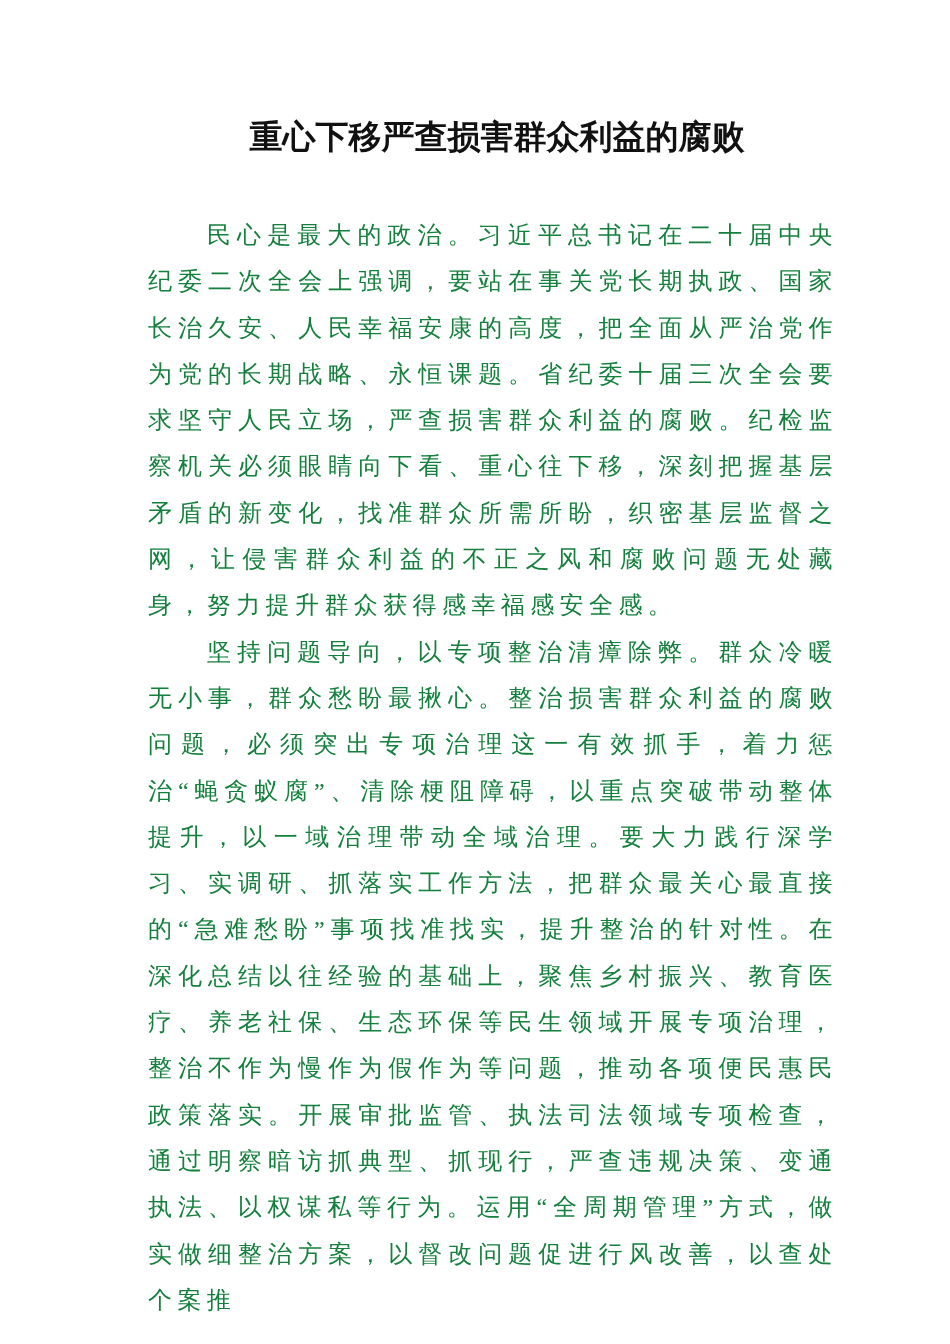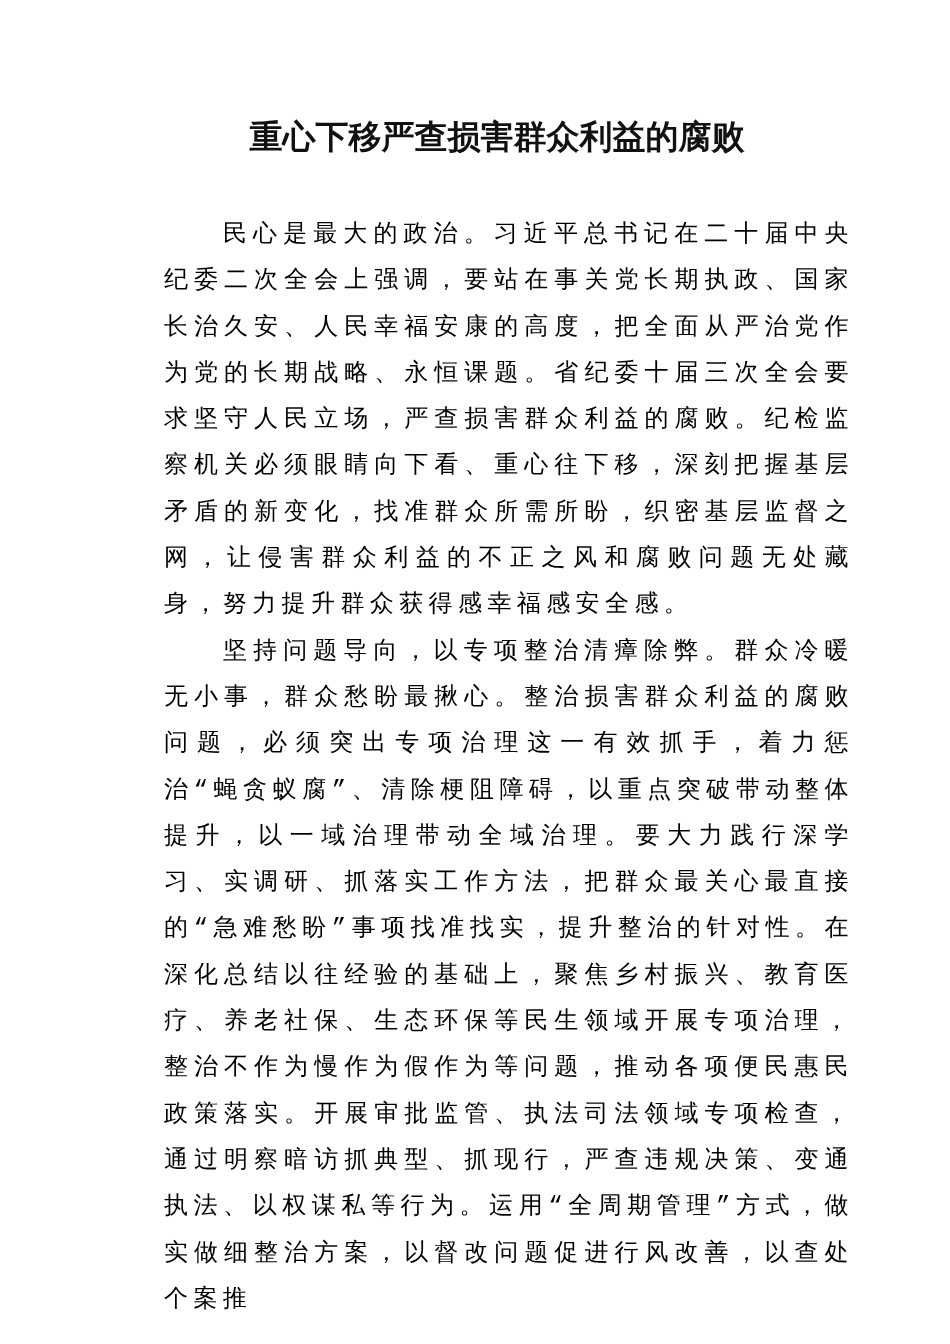--- a/index.html
+++ b/index.html
@@ -6,23 +6,23 @@
   body { width: 950px; height: 1344px; position: relative; overflow: hidden; }
   .page { position: absolute; left: 0; top: 0; width: 950px; height: 1344px; background: #fff; }
   .title {
     position: absolute; left: 0; top: 112px; width: 950px; text-align: center;
     font-family: "DejaVu Serif", "Liberation Serif", serif;
     font-size: 33px; font-weight: bold; color: #111; letter-spacing: 0px;
     line-height: 50px;
     padding-left: 22px;
   }
   .body {
-    position: absolute; left: 164px; top: 212px; width: 690px;
-    font-family: Liberation Mono, monospace;
-    font-size: 24px; color: #000000;
+    position: absolute; left: 148px; top: 212px; width: 690px;
+    font-family: Liberation Serif, serif;
+    font-size: 24px; color: #15803d;
     line-height: 46.3px;
     letter-spacing: 5.4px;
   }
   .para { margin: 0; text-indent: 59px; text-align: justify; word-break: break-all; }
 </style>
 </head>
 <body>
 
 <div class="page">
   <div class="title">重心下移严查损害群众利益的腐败</div>

